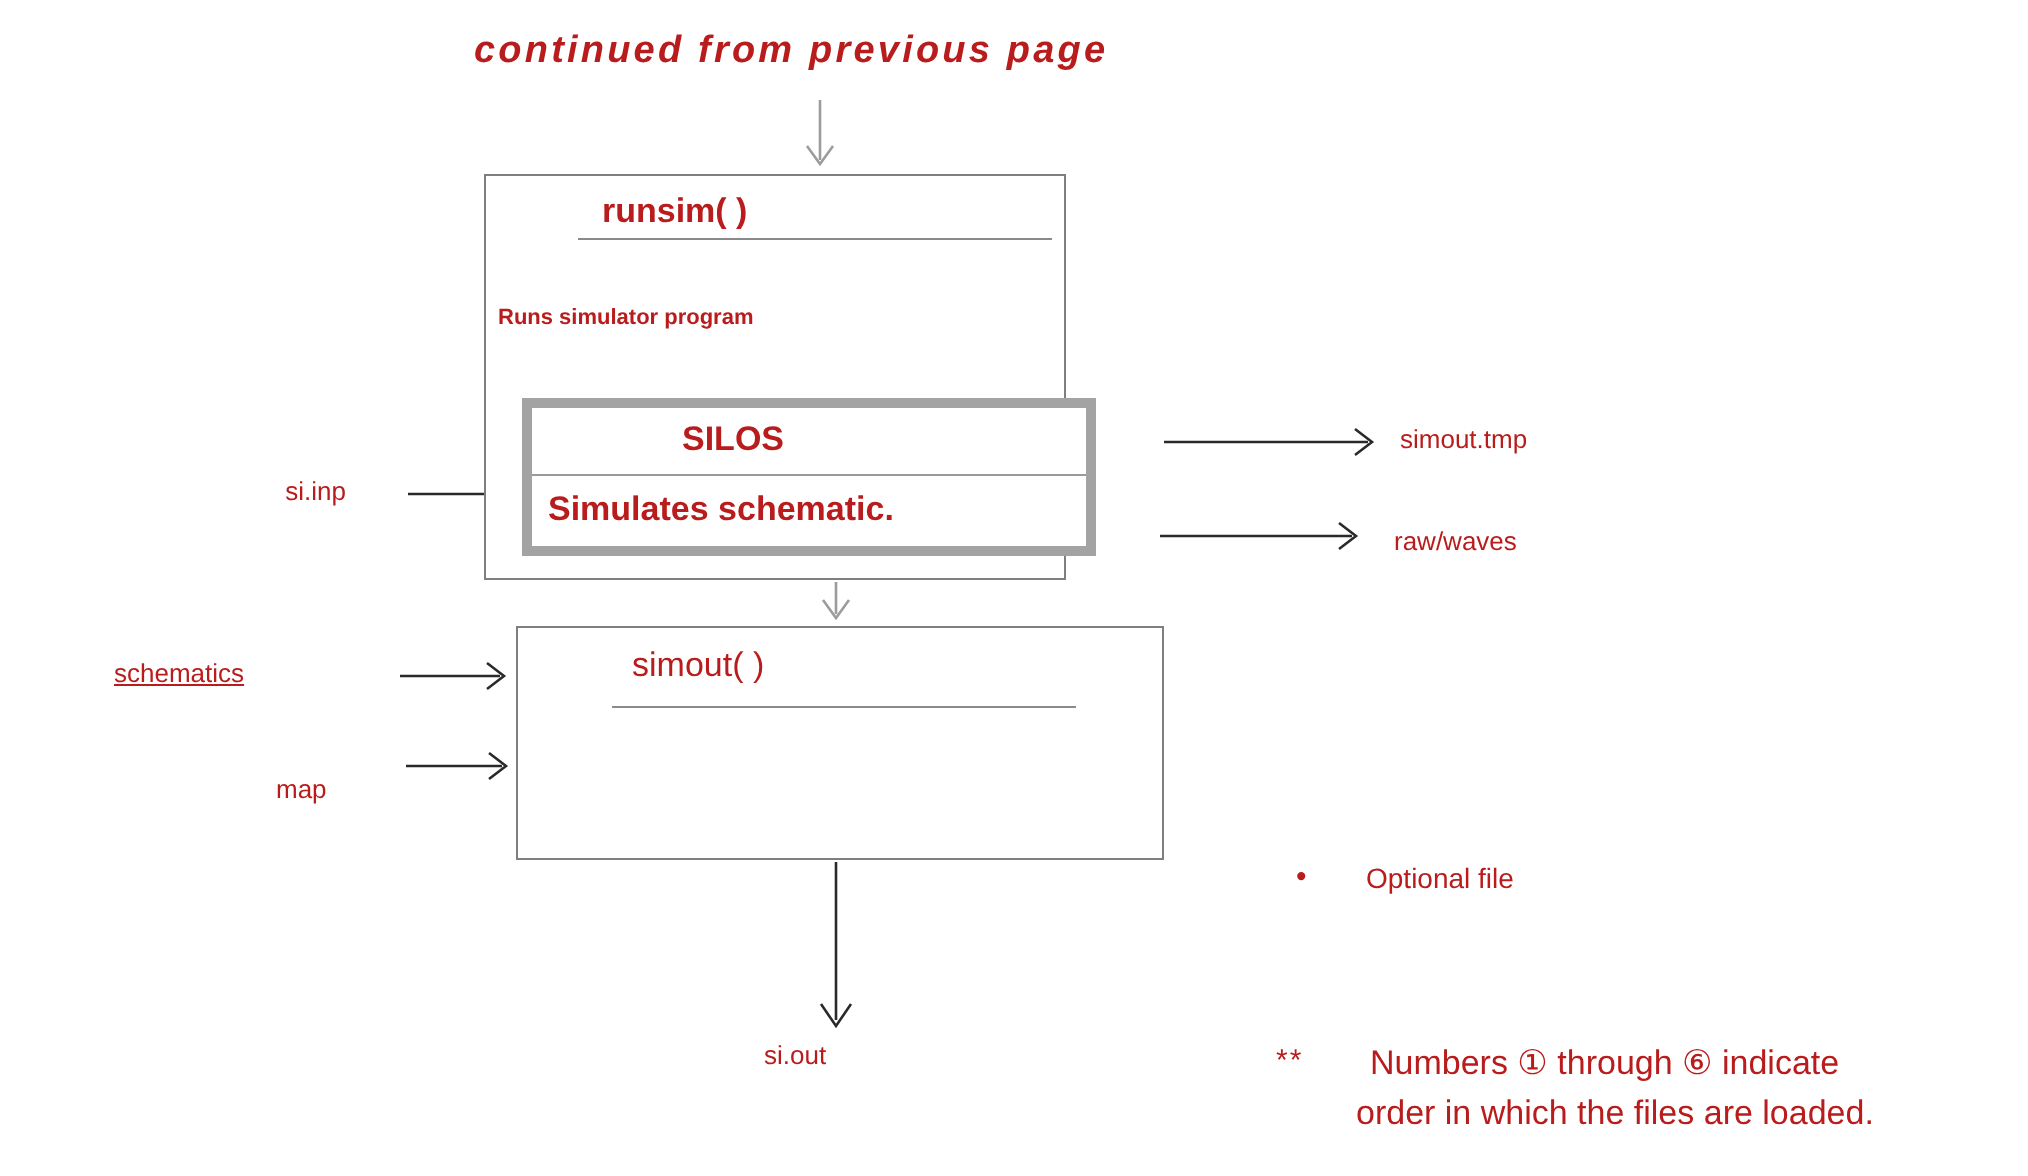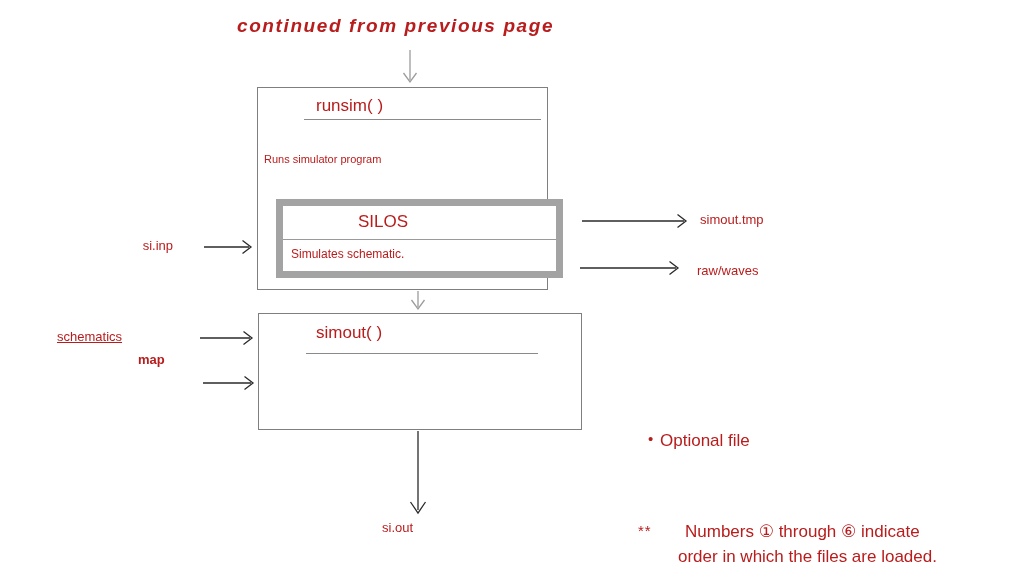--- a/index.html
+++ b/index.html
@@ -7,33 +7,33 @@
     position:relative;width:1014px;height:588px;background:#ffffff;
     font-family:"Liberation Sans","DejaVu Sans",sans-serif;color:#b91c1c;overflow:hidden;padding-left:24px;
   }
   .abs{position:absolute;}
   .title{
     left:237px;top:15px;font-size:19px;font-weight:bold;font-style:italic;
     letter-spacing:1.6px;white-space:nowrap;
   }
   .arrows{left:0;top:0;pointer-events:none;}
   .box{position:absolute;border:1px solid #7f7f7f;background:#fff;box-sizing:border-box;}
-  .box-runsim{left:257px;top:87px;width:291px;height:203px;}
+  .box-runsim{left:242px;top:87px;width:291px;height:203px;font-weight:bold;}
   .box-simout{left:258px;top:313px;width:324px;height:117px;}
-  .box-silos{left:18px;top:111px;width:287px;height:79px;border:7px solid #a3a3a3;box-sizing:border-box;position:absolute;background:#fff;}
+  .box-silos{left:18px;top:111px;width:287px;height:79px;border:5px solid #a3a3a3;box-sizing:border-box;position:absolute;background:#fff;}
   .fn-name{position:absolute;font-size:17px;white-space:nowrap;}
   .rule{position:absolute;border-top:1px solid #8a8a8a;height:0;}
   .label{position:absolute;font-size:13px;white-space:nowrap;}
   .desc{position:absolute;font-size:11px;}
   .pre{white-space:pre-line;line-height:23px;}
   .silos-title{position:absolute;left:75px;top:6px;font-size:17px;}
   .silos-divider{position:absolute;left:0;top:33px;width:100%;border-top:1px solid #9a9a9a;height:0;}
-  .silos-desc{position:absolute;left:8px;top:41px;font-size:12px;white-space:nowrap;text-align:center;}
+  .silos-desc{position:absolute;left:8px;top:41px;font-size:17px;white-space:nowrap;text-align:center;}
   .bullet{left:648px;top:430px;font-size:15px;}
-  .optional{left:660px;top:431px;font-size:17px;}
+  .optional{left:683px;top:431px;font-size:14px;}
   .asterisks{left:638px;top:522px;font-size:15px;letter-spacing:1px;}
   .footnote{left:678px;top:519px;font-size:17px;white-space:pre-line;line-height:25px;text-indent:7px;width:340px;}
 </style>
 </head>
 <body>
 
 <div class="canvas">
 
   <div class="abs title">continued from previous page</div>
 
@@ -92,21 +92,21 @@
     </div>
   </div>
 
   <div class="box box-simout">
     <div class="fn-name" style="left:57px;top:9px;">simout( )</div>
     <div class="rule" style="left:47px;top:39px;width:232px;"></div>
   </div>
 
   <div class="label" style="left:98px;top:238px;width:75px;text-align:right;">si.inp</div>
   <div class="label" style="left:57px;top:329px;text-decoration:underline;">schematics</div>
-  <div class="label" style="left:138px;top:352px;font-weight:bold;">map</div>
+  <div class="label" style="left:138px;top:387px;">map</div>
 
   <div class="label" style="left:700px;top:212px;">simout.tmp</div>
   <div class="label" style="left:697px;top:263px;">raw/waves</div>
   <div class="label" style="left:382px;top:520px;">si.out</div>
 
   <div class="abs bullet">•</div>
   <div class="abs optional">Optional file</div>
   <div class="abs asterisks">**</div>
   <div class="abs footnote">Numbers ① through ⑥ indicate
 order in which the files are loaded.</div>

